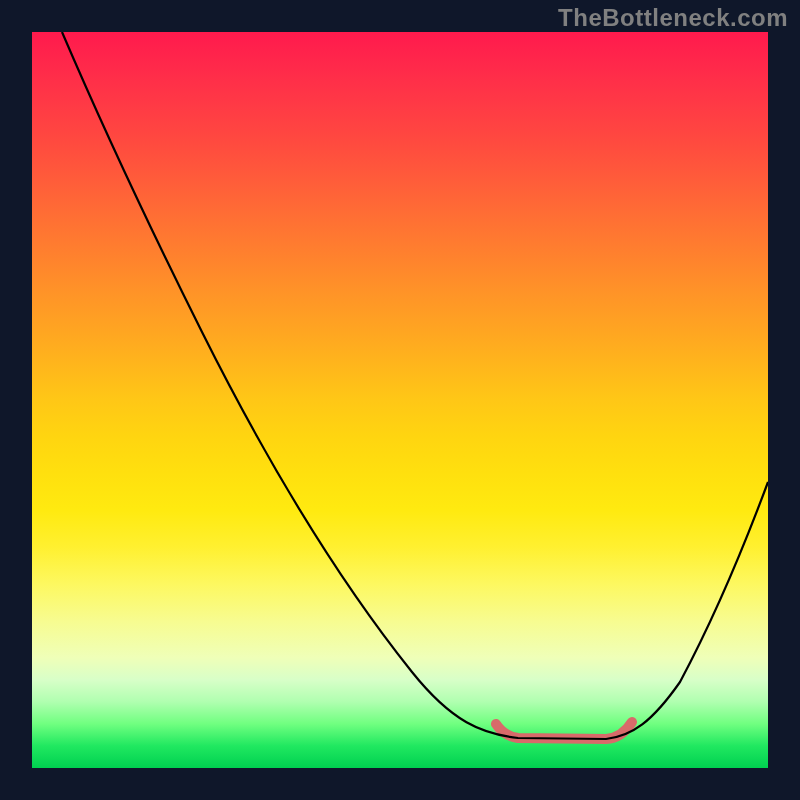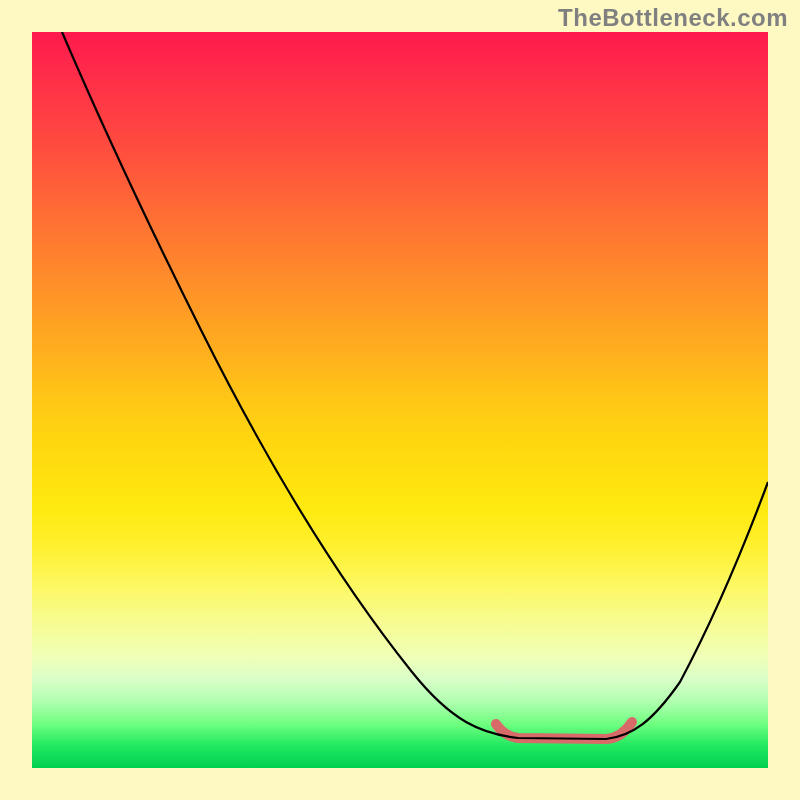--- a/index.html
+++ b/index.html
@@ -1,21 +1,21 @@
 <!DOCTYPE html>
 <html><head>
 <meta charset="utf-8">
 <style>
   * { margin: 0; padding: 0; box-sizing: border-box; }
   html, body { width: 800px; height: 800px; overflow: hidden; background: #000; }
   .container {
     position: relative;
     width: 800px;
     height: 800px;
-    background: #fef9c3;
+    background: #0f172a;
   }
   .watermark {
     position: absolute;
     top: 4px;
     right: 12px;
     font-family: Arial, Helvetica, sans-serif;
     font-size: 24px;
     font-weight: 600;
     color: #808080;
     letter-spacing: 0.5px;

